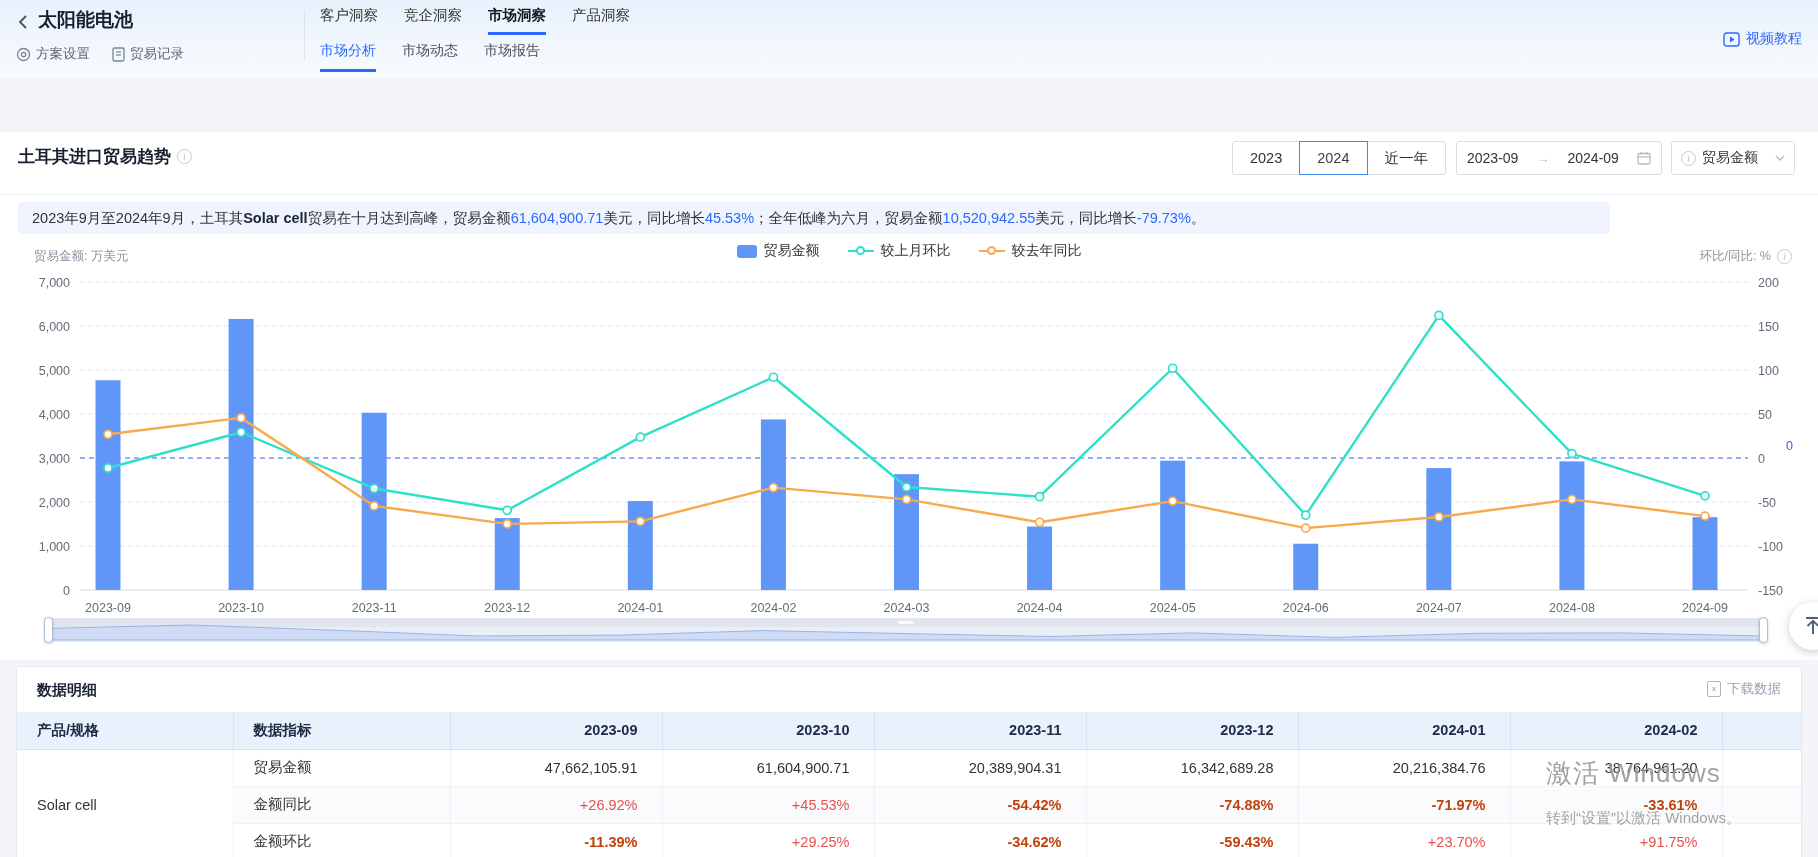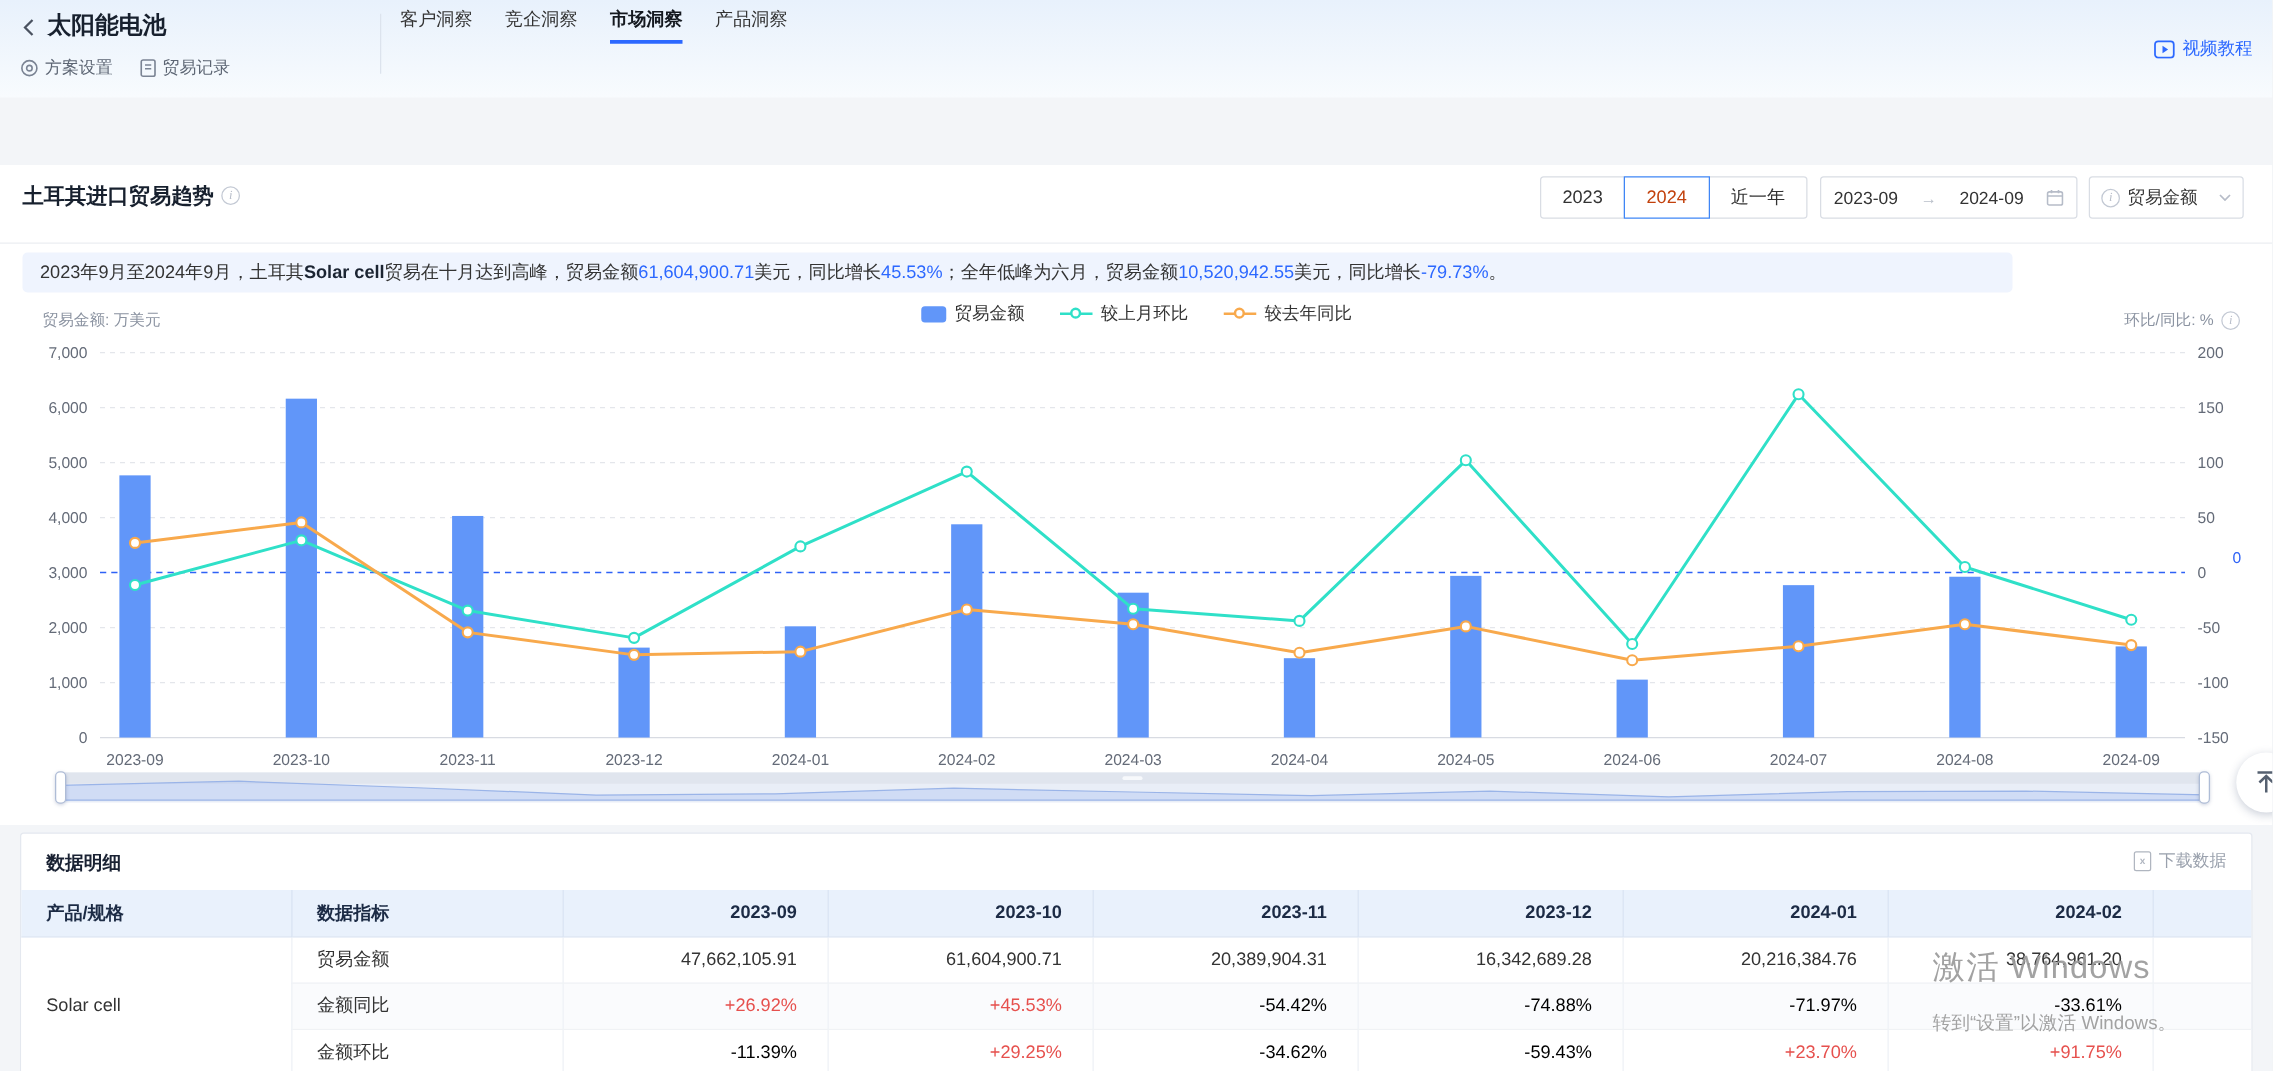--- a/index.html
+++ b/index.html
@@ -45,21 +45,21 @@
   .info-i { display:inline-block; width:15px; height:15px; border:1px solid #c3c9d4; border-radius:50%;
             color:#b6bcc8; font-size:10px; line-height:13px; text-align:center; font-style:italic;
             font-family:"Liberation Serif",serif; font-weight:400; }
   .trend-divider { position:absolute; left:0; top:62px; width:1818px; height:1px; background:#eceef2; }
 
   .year-group { position:absolute; right:372px; top:9px; display:inline-flex; }
   .year-btn { height:34px; padding:0 17px; border:1px solid #d9dde4; background:#fff; font-size:14.5px;
               color:#333; line-height:32px; margin-left:-1px; cursor:pointer; }
   .year-btn:first-child { border-radius:3px 0 0 3px; margin-left:0; }
   .year-btn:last-child { border-radius:0 3px 3px 0; }
-  .year-btn.active { border-color:#3f86f6; color:#c2410c; position:relative; z-index:2; }
+  .year-btn.active { border-color:#3f86f6; color:#404040; position:relative; z-index:2; }
 
   .date-range { position:absolute; right:156px; top:9px; width:206px; height:34px; border:1px solid #d9dde4;
                 border-radius:3px; background:#fff; display:flex; align-items:center; justify-content:space-between;
                 padding:0 10px; font-size:14px; color:#333; cursor:pointer; }
   .range-arrow { color:#b9bfc9; font-size:13px; }
   .metric-select { position:absolute; right:23px; top:9px; width:124px; height:34px; border:1px solid #d9dde4;
                    border-radius:3px; background:#fff; display:flex; align-items:center; gap:6px; padding:0 9px;
                    font-size:14px; color:#333; cursor:pointer; }
 
   .summary { position:absolute; left:18px; top:70px; width:1592px; height:32px; background:#eff4fe;
@@ -106,21 +106,21 @@
   table.grid { width:100%; border-collapse:collapse; table-layout:fixed; }
   .grid th { height:37px; background:#e9f1fc; font-size:14.5px; font-weight:700; color:#1c2b45;
              border-right:1px solid #d8e2f2; border-bottom:1px solid #d8e2f2; }
   .grid th:last-child { border-right:none; }
   .grid td { height:37px; font-size:14.5px; color:#333; border-right:1px solid #eef1f6; border-bottom:1px solid #f0f2f5; background:#fff; }
   .grid td:last-child { border-right:none; }
   .grid tr.alt td { background:#fafbfd; }
   .grid .left  { text-align:left; padding-left:20px; }
   .grid .right { text-align:right; padding-right:24px; }
   .grid td.pos { color:#e6504d; }
-  .grid td.neg { color:#000000; }
+  .grid td.neg { color:#c2410c;font-weight:bold; }
   .grid td.product { background:#fff; }
 
   .watermark { position:absolute; left:1546px; top:756px; color:#9b9b9b; opacity:.92; pointer-events:none; z-index:5; }
   .wm1 { font-size:26px; letter-spacing:1px; }
   .wm2 { font-size:15px; margin-top:18px; }
 
   svg.ic { display:block; }
 </style>
 </head>
 <body>
@@ -153,20 +153,25 @@
       </span>
     </div>
 
     <span class="v-div"></span>
 
     <nav class="tabs">
       <span class="tab">客户洞察</span>
       <span class="tab">竞企洞察</span>
       <span class="tab active">市场洞察</span>
       <span class="tab">产品洞察</span>
+    </nav>
+    <nav class="subtabs">
+      <span class="subtab active">市场分析</span>
+      <span class="subtab">市场动态</span>
+      <span class="subtab">市场报告</span>
     </nav>
 
     <span class="video-link">
       <svg class="ic" width="17" height="15" viewBox="0 0 17 15">
           <rect x="1" y="1" width="15" height="13" rx="2.5" fill="none" stroke="#2c68ff" stroke-width="1.4"></rect>
           <polygon points="7,4.5 11.5,7.5 7,10.5" fill="#2c68ff"></polygon>
         </svg>
       <span>视频教程</span>
     </span>
   </header>

